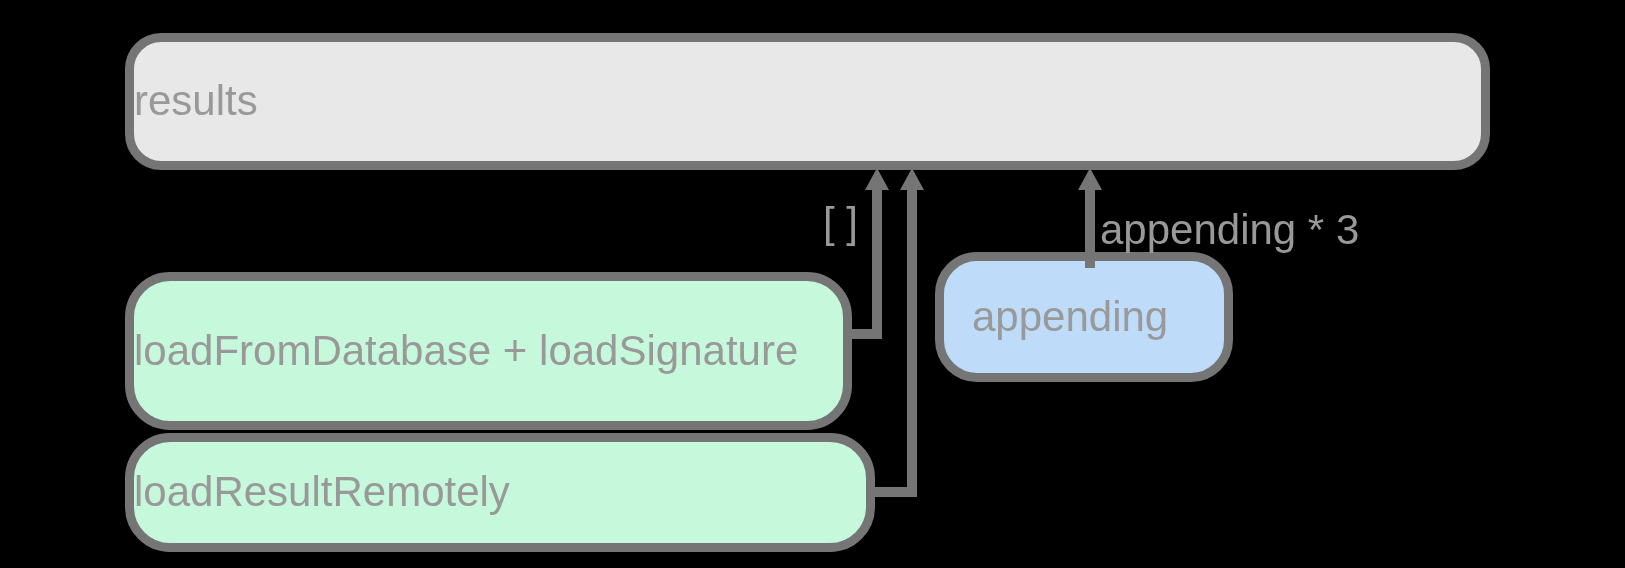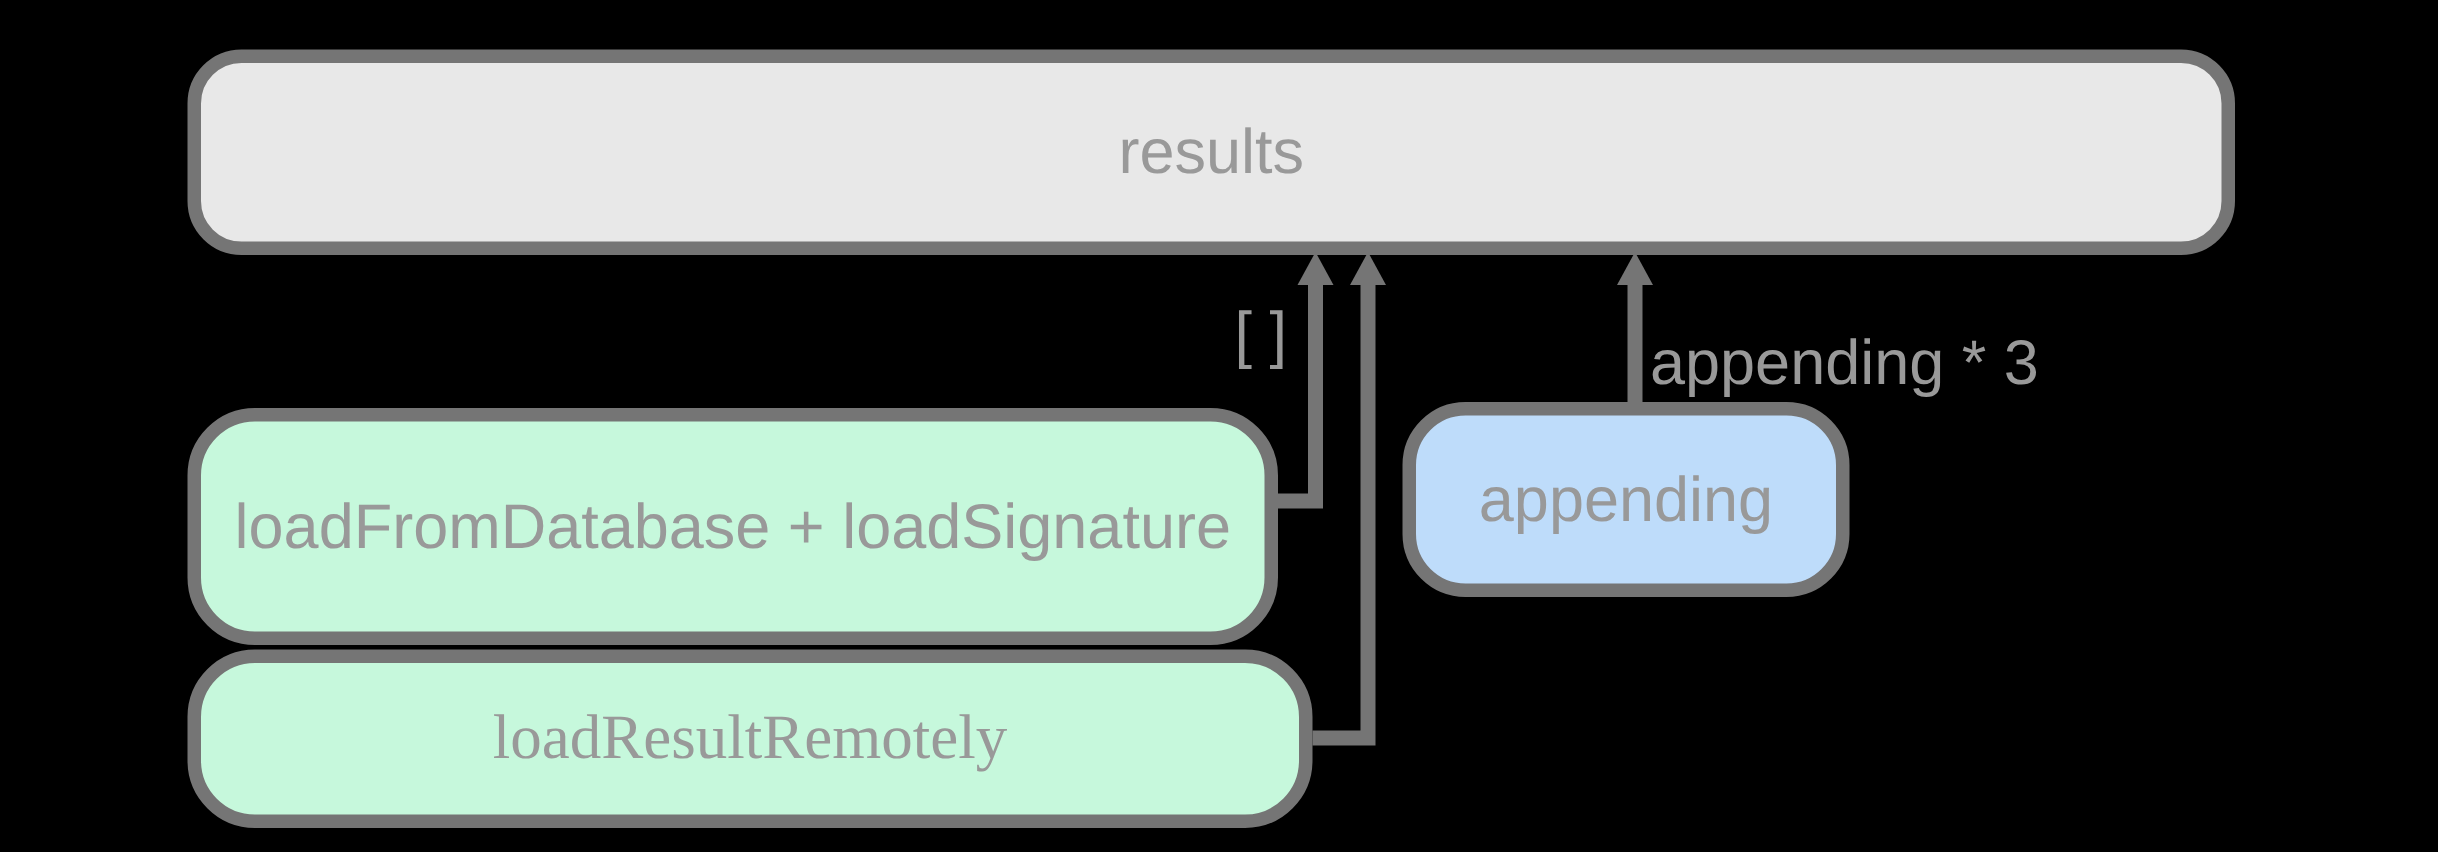--- a/index.html
+++ b/index.html
@@ -19,64 +19,63 @@
     height: 568px;
     background: var(--background);
     overflow: hidden;
     font-family: "Liberation Sans", sans-serif;
   }
   .node {
     position: absolute;
     border: 9px solid var(--node-border);
     display: flex;
     align-items: center;
-    justify-content: center;
     color: var(--text);
     font-size: 42px;
     line-height: 1.1;
     white-space: nowrap;
   }
   .node-results {
     left: 125px; top: 33px; width: 1365px; height: 137px;
     background: var(--results-fill);
     border-radius: 36px;
   }
   .node-loadfromdb {
     left: 125px; top: 272px; width: 727px; height: 158px;
     background: var(--loader-fill);
     border-radius: 45px;
   }
   .node-loadremote {
     left: 125px; top: 433px; width: 750px; height: 119px;
     background: var(--loader-fill);
     border-radius: 45px;
-    font-family: Liberation Serif, serif;
   }
   .node-appending {
-    left: 935px; top: 268px; width: 298px; height: 130px;
+    left: 935px; top: 252px; width: 298px; height: 130px;
     background: var(--appending-fill);
     border-radius: 42px;
+    padding-left: 28px;
   }
   .arrows {
     position: absolute;
     left: 0; top: 0;
     width: 1625px; height: 568px;
     pointer-events: none;
   }
   .arrows path { stroke: var(--arrow); stroke-width: 10; fill: none; }
   .arrows polygon { fill: var(--arrow); }
   .annotation {
     position: absolute;
     color: var(--text);
     font-size: 42px;
     line-height: 1.15;
     white-space: nowrap;
   }
   .ann-empty-array { left: 790px; top: 199px; width: 68px; text-align: right; }
-  .ann-appending-3 { left: 1100px; top: 206px; margin-top: 12px; }
+  .ann-appending-3 { left: 1100px; top: 206px; }
   .ann-3-elements  { left: 902px;  top: 496px; }
 </style>
 </head>
 <body>
 
 <div class="canvas">
 
   <div class="node node-results">
     <span>results</span>
   </div>

